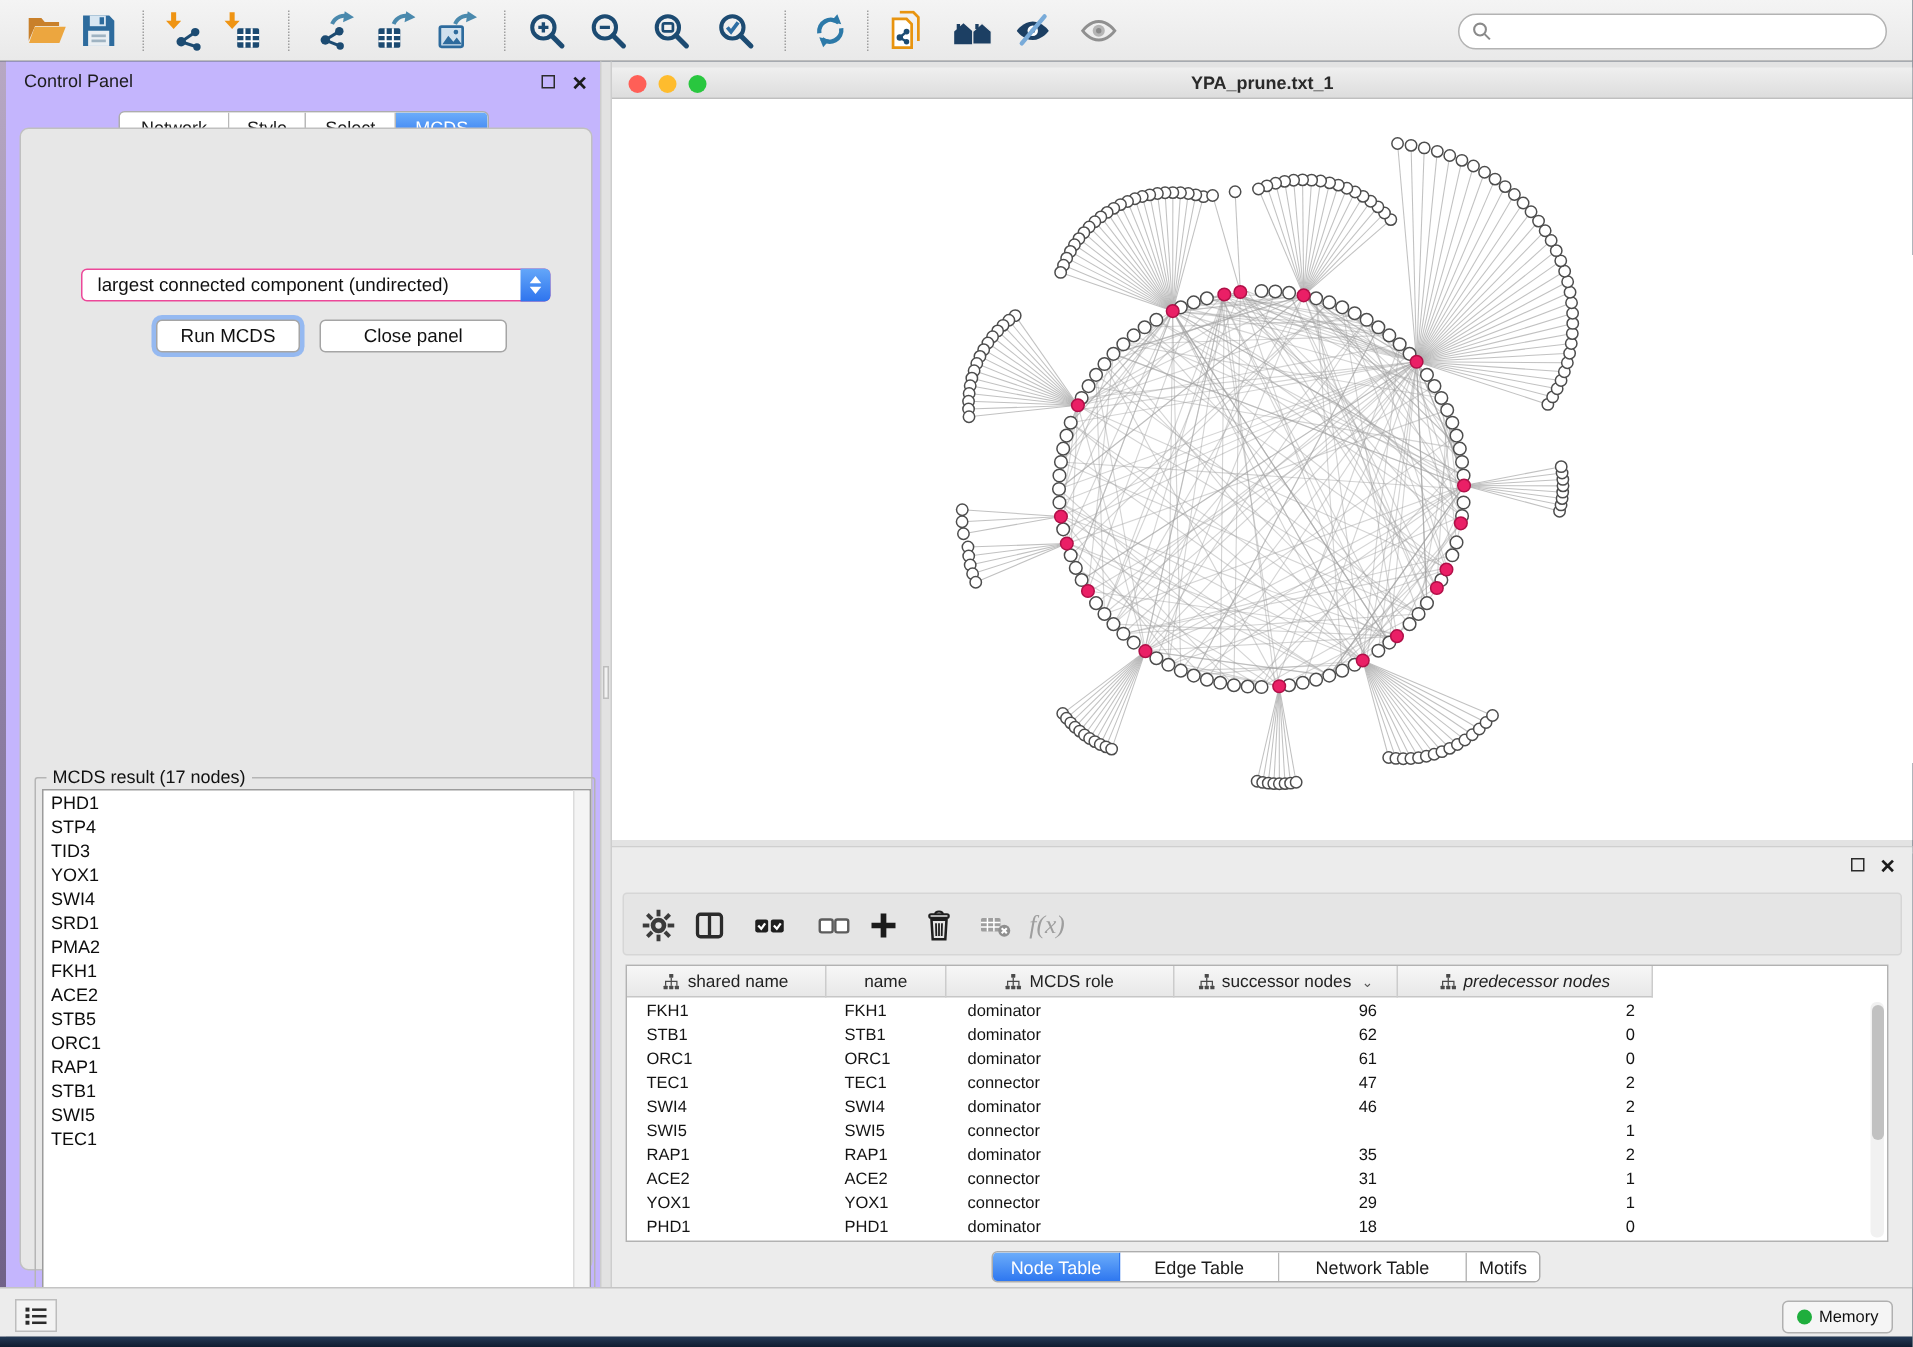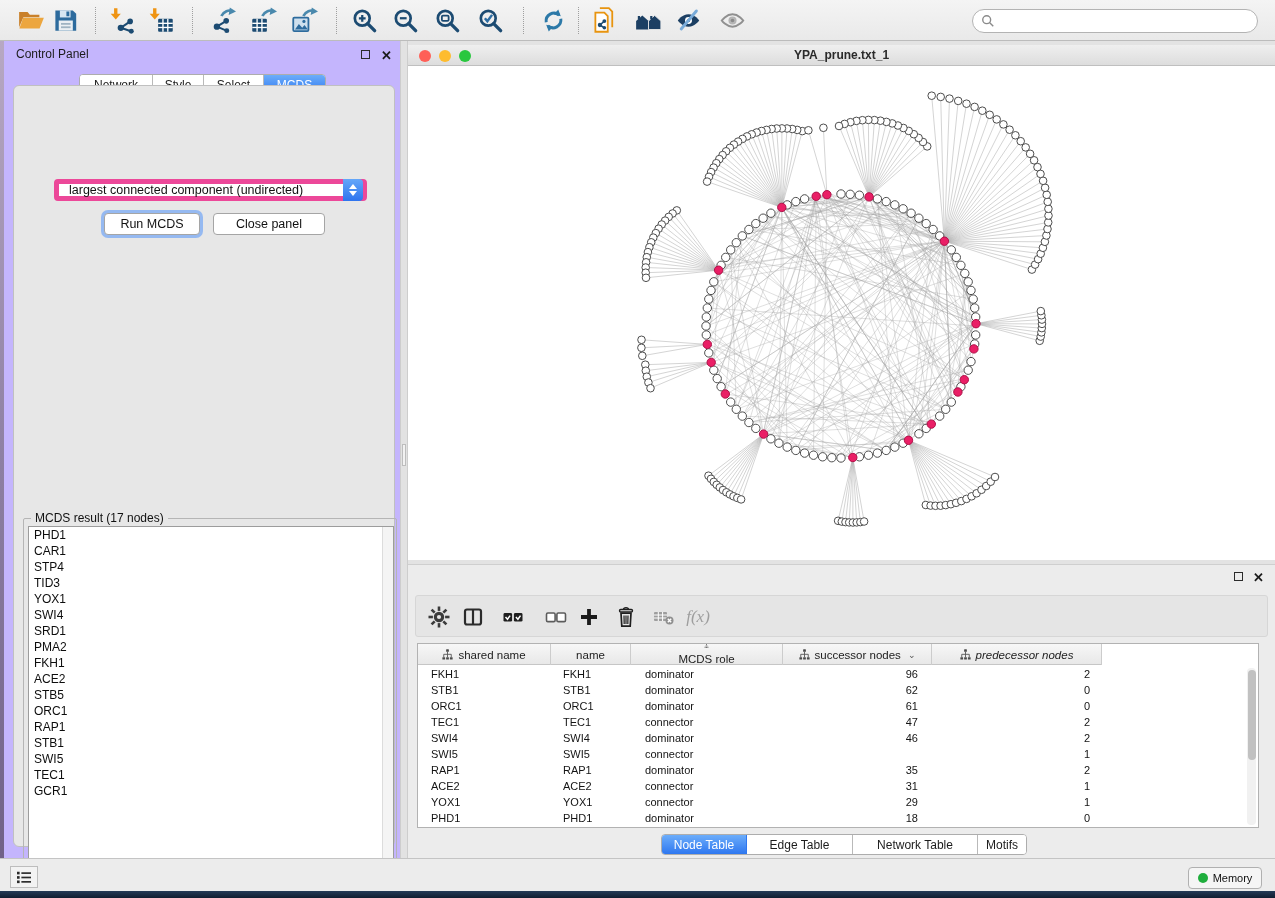--- a/index.html
+++ b/index.html
@@ -36,30 +36,30 @@
     border-radius:4px; background:#fff; overflow:hidden; }
   .seg { height:100%; display:flex; align-items:center; justify-content:center;
     font-size:12px; color:#1c1c1c; border-right:1px solid #b9b9b9; cursor:pointer; background:#fff; }
   .seg:last-child { border-right:none; }
   .seg.active { background:linear-gradient(#6cadfa,#2e77f0); color:#fff; border-right-color:#2e77f0; }
 
   #cp-content { left:9px; top:44px; width:382px; height:762px; background:#e7e7e7;
     border:1px solid #c0c0c0; border-radius:6px; }
   #opt-label { left:0; top:68px; width:382px; text-align:center; font-size:13px; color:#111; }
   #opt-select { left:40px; top:93px; width:313px; height:22px; background:#fff;
-    border:5px solid #ec4899; border-radius:4px; display:flex; align-items:center; cursor:pointer; }
+    border:1px solid #ec4899; border-radius:4px; display:flex; align-items:center; cursor:pointer; }
   #opt-select .val { flex:1; font-size:12.5px; color:#111; padding-left:10px; white-space:nowrap; }
   #opt-stepper { width:20px; height:22px; margin:-1px -1px 0 0; border-radius:0 4px 4px 0;
     background:linear-gradient(#64a7f9,#2e74ee); display:flex; flex-direction:column;
     align-items:center; justify-content:center; gap:2px; }
   .btn { position:absolute; height:22px; background:#fff; border:1px solid #a5a5a5;
     border-radius:4px; font-size:12.5px; color:#111; display:flex; align-items:center;
     justify-content:center; cursor:pointer; }
   #run-btn { left:90px; top:127px; width:96px; box-shadow:0 0 0 3px rgba(82,148,250,.55); }
-  #closepanel-btn { left:199px; top:127px; width:112px; }
+  #closepanel-btn { left:199px; top:127px; width:125px; }
 
   #mcds-group { left:9px; top:432px; width:374px; height:366px;
     border:1px solid #b5b5b5; border-radius:2px; }
   #mcds-group-title { position:absolute; top:-8px; left:7px; background:#e7e7e7;
     padding:0 4px; font-size:12px; color:#111; }
   #mcds-list { position:absolute; left:4px; top:7px; width:366px; height:353px;
     background:#fff; border:1px solid #9c9c9c; overflow:hidden; }
   #mcds-scroll { position:absolute; right:0; top:0; width:11px; height:100%;
     background:#f4f4f4; border-left:1px solid #dcdcdc; }
   .list-item { font-size:12px; line-height:16px; padding-left:5px; color:#0d0d0d; }
@@ -316,36 +316,34 @@
       </span>
     </div>
     <div class="btn" id="run-btn">Run MCDS</div>
     <div class="btn" id="closepanel-btn">Close panel</div>
 
     <div class="abs" id="mcds-group">
       <div id="mcds-group-title">MCDS result (17 nodes)</div>
       <div id="mcds-list">
         <div id="mcds-items">
             <div class="list-item">PHD1</div>
-            <div class="list-item">CAR1</div>
             <div class="list-item">STP4</div>
             <div class="list-item">TID3</div>
             <div class="list-item">YOX1</div>
             <div class="list-item">SWI4</div>
             <div class="list-item">SRD1</div>
             <div class="list-item">PMA2</div>
             <div class="list-item">FKH1</div>
             <div class="list-item">ACE2</div>
             <div class="list-item">STB5</div>
             <div class="list-item">ORC1</div>
             <div class="list-item">RAP1</div>
             <div class="list-item">STB1</div>
             <div class="list-item">SWI5</div>
             <div class="list-item">TEC1</div>
-            <div class="list-item">GCR1</div>
           </div>
         <div id="mcds-scroll"></div>
       </div>
     </div>
   </div>
 </div>
 
 <div id="v-divider" class="abs">
   <div id="v-handle"></div>
 </div>
@@ -1082,21 +1080,21 @@
               </g>
               <g stroke="#4a4a4a" stroke-width="0.9" fill="none">
                 <path d="M6 3v2.8M1.9 8.9V5.8h8.2v3.1M6 5.8v3.1"></path>
               </g>
             </svg>
             <span>shared name</span>
           </div>
           <div class="th" style="width: 80px;">
             <span>name</span>
           </div>
-          <div class="th" style="width: 152px; flex-direction: column;">
+          <div class="th" style="width: 152px;">
             <svg width="11" height="11" viewBox="0 0 12 12">
               <g fill="#4a4a4a">
                 <rect x="4.5" y="0.4" width="3" height="2.6" rx="0.4"></rect>
                 <rect x="0.4" y="8.9" width="3" height="2.6" rx="0.4"></rect>
                 <rect x="4.5" y="8.9" width="3" height="2.6" rx="0.4"></rect>
                 <rect x="8.6" y="8.9" width="3" height="2.6" rx="0.4"></rect>
               </g>
               <g stroke="#4a4a4a" stroke-width="0.9" fill="none">
                 <path d="M6 3v2.8M1.9 8.9V5.8h8.2v3.1M6 5.8v3.1"></path>
               </g>

